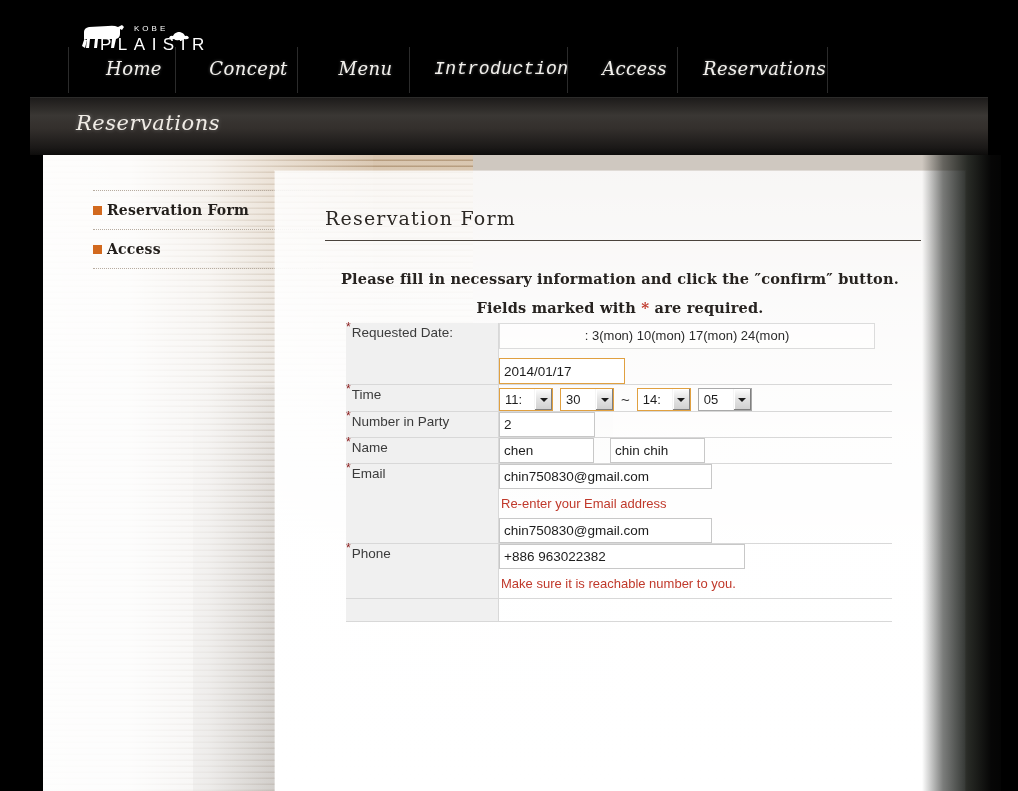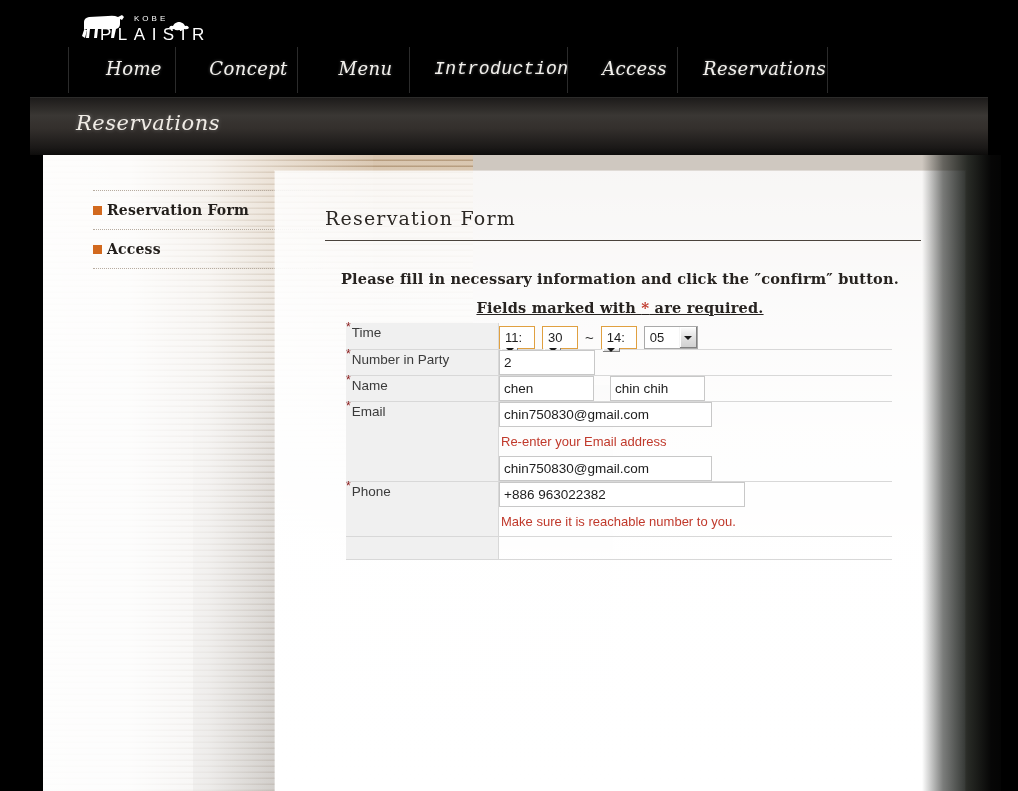--- a/index.html
+++ b/index.html
@@ -26,21 +26,21 @@
   #header {
     position: absolute;
     left: 0; top: 0;
     width: 1018px;
     height: 95px;
     background: #000000;
   }
   #logo {
     position: absolute;
     left: 78px;
-    top: 8px;
+    top: 18px;
     width: 150px;
     height: 36px;
   }
   #logo svg { display: block; }
 
   #nav {
     position: absolute;
     left: 68px;
     top: 47px;
     height: 46px;
@@ -288,21 +288,21 @@
     position: absolute;
     width: 690px;
     text-align: center;
     font-family: "DejaVu Serif", "Liberation Serif", serif;
     font-weight: bold;
     font-size: 14.5px;
     color: #272320;
     letter-spacing: 0.2px;
   }
   .intro-1 { top: 99px; }
-  .intro-2 { top: 128px; text-decoration: underline; }
+  .intro-2 { top: 128px; }
   .req-star { color: #c0392b; font-size: 15px; }
 
   
   #form-table {
     position: absolute;
     left: 71px;
     top: 152px;
     width: 546px;
     border-collapse: collapse;
     font-family: "Liberation Sans", sans-serif;
@@ -375,21 +375,21 @@
   .sel {
     display: inline-flex;
     align-items: stretch;
     height: 23px;
     border: 1px solid #a9a9a9;
     background: #ffffff;
     box-sizing: border-box;
     vertical-align: middle;
     cursor: pointer;
   }
-  .sel.focused { border-color: #e0a040; flex-direction: column; }
+  .sel.focused { border-color: #e0a040; }
   .sel .sel-val {
     min-width: 24px;
     padding: 0 5px 0 5px;
     font-size: 13px;
     color: #1d1d1d;
     line-height: 21px;
     background: #fff;
     white-space: nowrap;
   }
   .sel .sel-btn {
@@ -490,20 +490,29 @@
 
         <div class="form-title">Reservation Form</div>
         <div class="title-rule"></div>
 
         <div class="intro-line intro-1">Please fill in necessary information and click the ″confirm″ button.</div>
         <div class="intro-line intro-2"><span>Fields marked with </span><span class="req-star">*</span><span> are required.</span></div>
 
         <table id="form-table">
           <tbody>
 
+            <tr>
+              <td class="lbl">
+                <div class="lbl-txt"><span class="star">*</span><span>Requested Date:</span></div>
+              </td>
+              <td class="fld">
+                <div class="note-box">: 3(mon) 10(mon) 17(mon) 24(mon)</div>
+                <input class="txt w-date focused" type="text" value="2014/01/17" style="">
+              </td>
+            </tr>
 
             <tr>
               <td class="lbl">
                 <div class="lbl-txt"><span class="star">*</span><span>Time</span></div>
               </td>
               <td class="fld">
                 <div style="padding-top:3px;">
                   <span class="sel focused">
                     <span class="sel-val">11:</span>
                     <span class="sel-btn">

